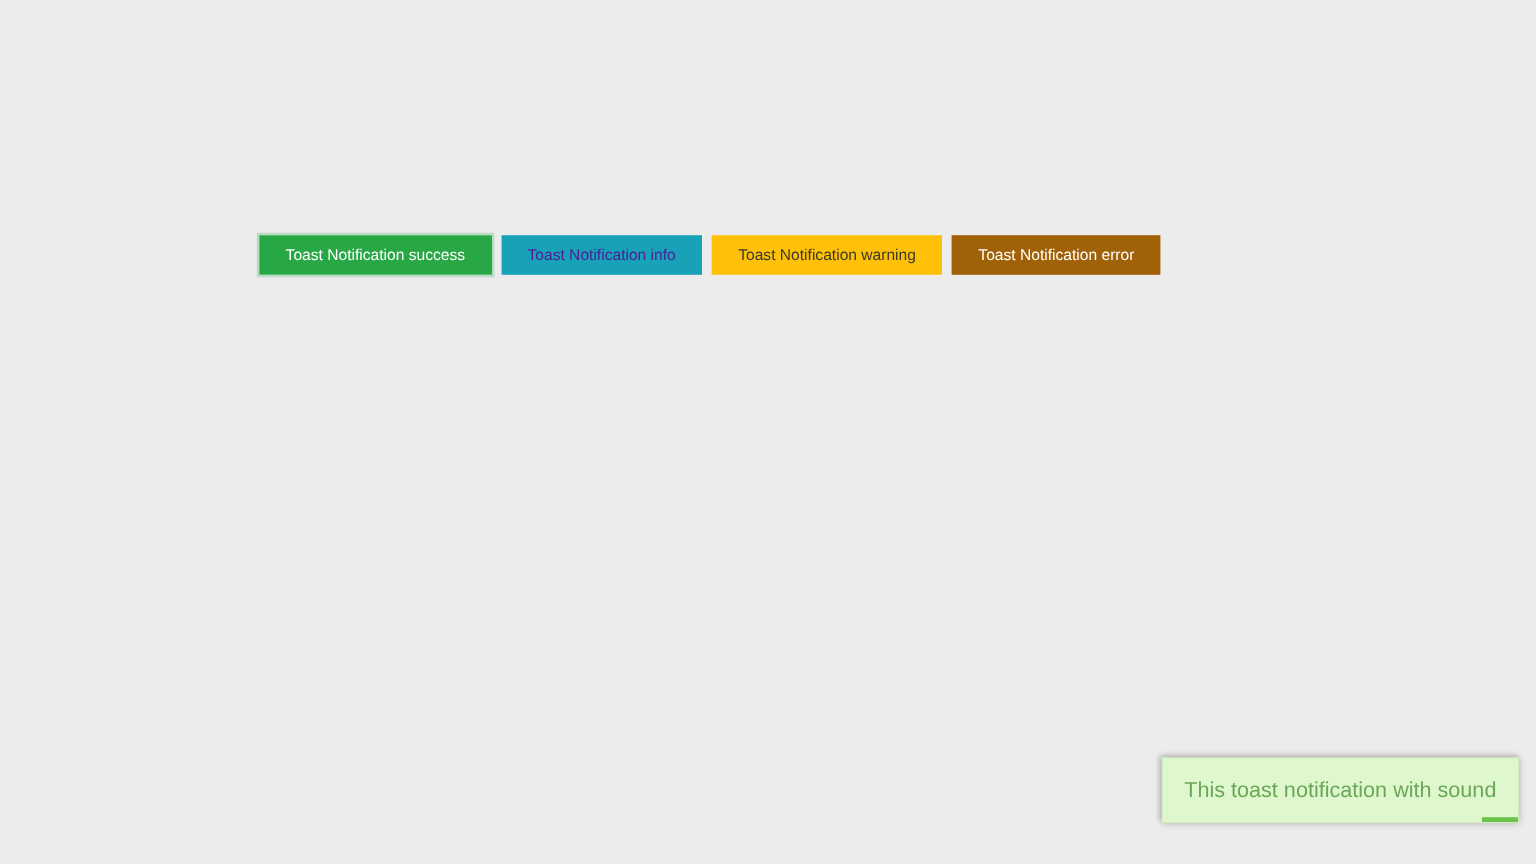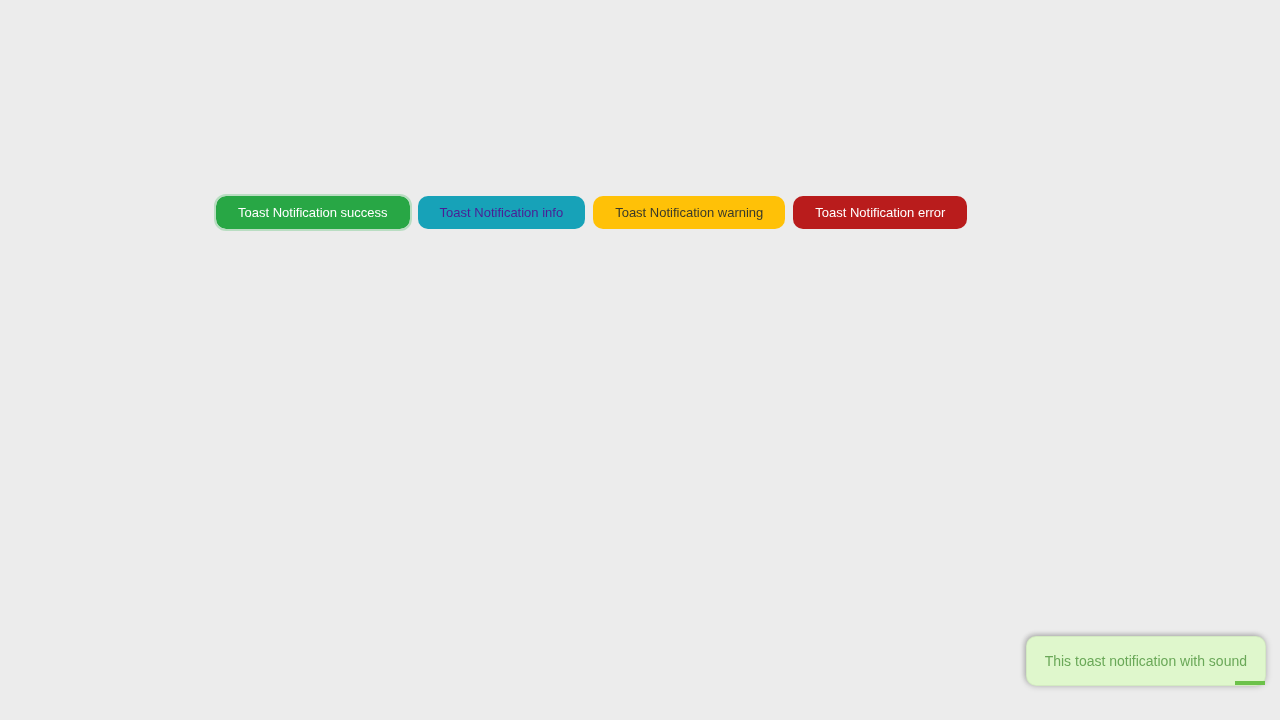--- a/index.html
+++ b/index.html
@@ -1,19 +1,18 @@
 <!DOCTYPE html>
 <html><head>
   <meta charset="utf-8">
   <style>
     * {
       margin: 0;
       padding: 0;
       box-sizing: border-box;
-      border-radius: 10px;
     }
     
     body {
       width: 1280px;
       height: 720px;
       background-color: #ececec;
       font-family: "Segoe UI", Arial, sans-serif;
       position: relative;
       overflow: hidden;
     }
@@ -45,32 +44,32 @@
       background-color: #17a2b8;
       color: #4c1d95;
     }
     
     .btn-warning {
       background-color: #ffc107;
       color: #3a3a2a;
     }
     
     .btn-error {
-      background-color: #b91c1c;
+      background-color: #a16207;
       color: #ffffff;
     }
     
     .toast-notification {
       position: absolute;
       bottom: 34px;
       right: 14px;
       background-color: #dff7cc;
       color: #6aa858;
       padding: 16px 18px;
-      font-size: 14px;
+      font-size: 18px;
       border: 1px solid rgba(0,0,0,0.05);
       box-shadow: 0 0 6px rgba(0,0,0,0.25), -2px -2px 4px rgba(0,0,0,0.12);
       min-width: 212px;
     }
     
     .toast-notification::after {
       content: "";
       position: absolute;
       bottom: 0;
       right: 0;

